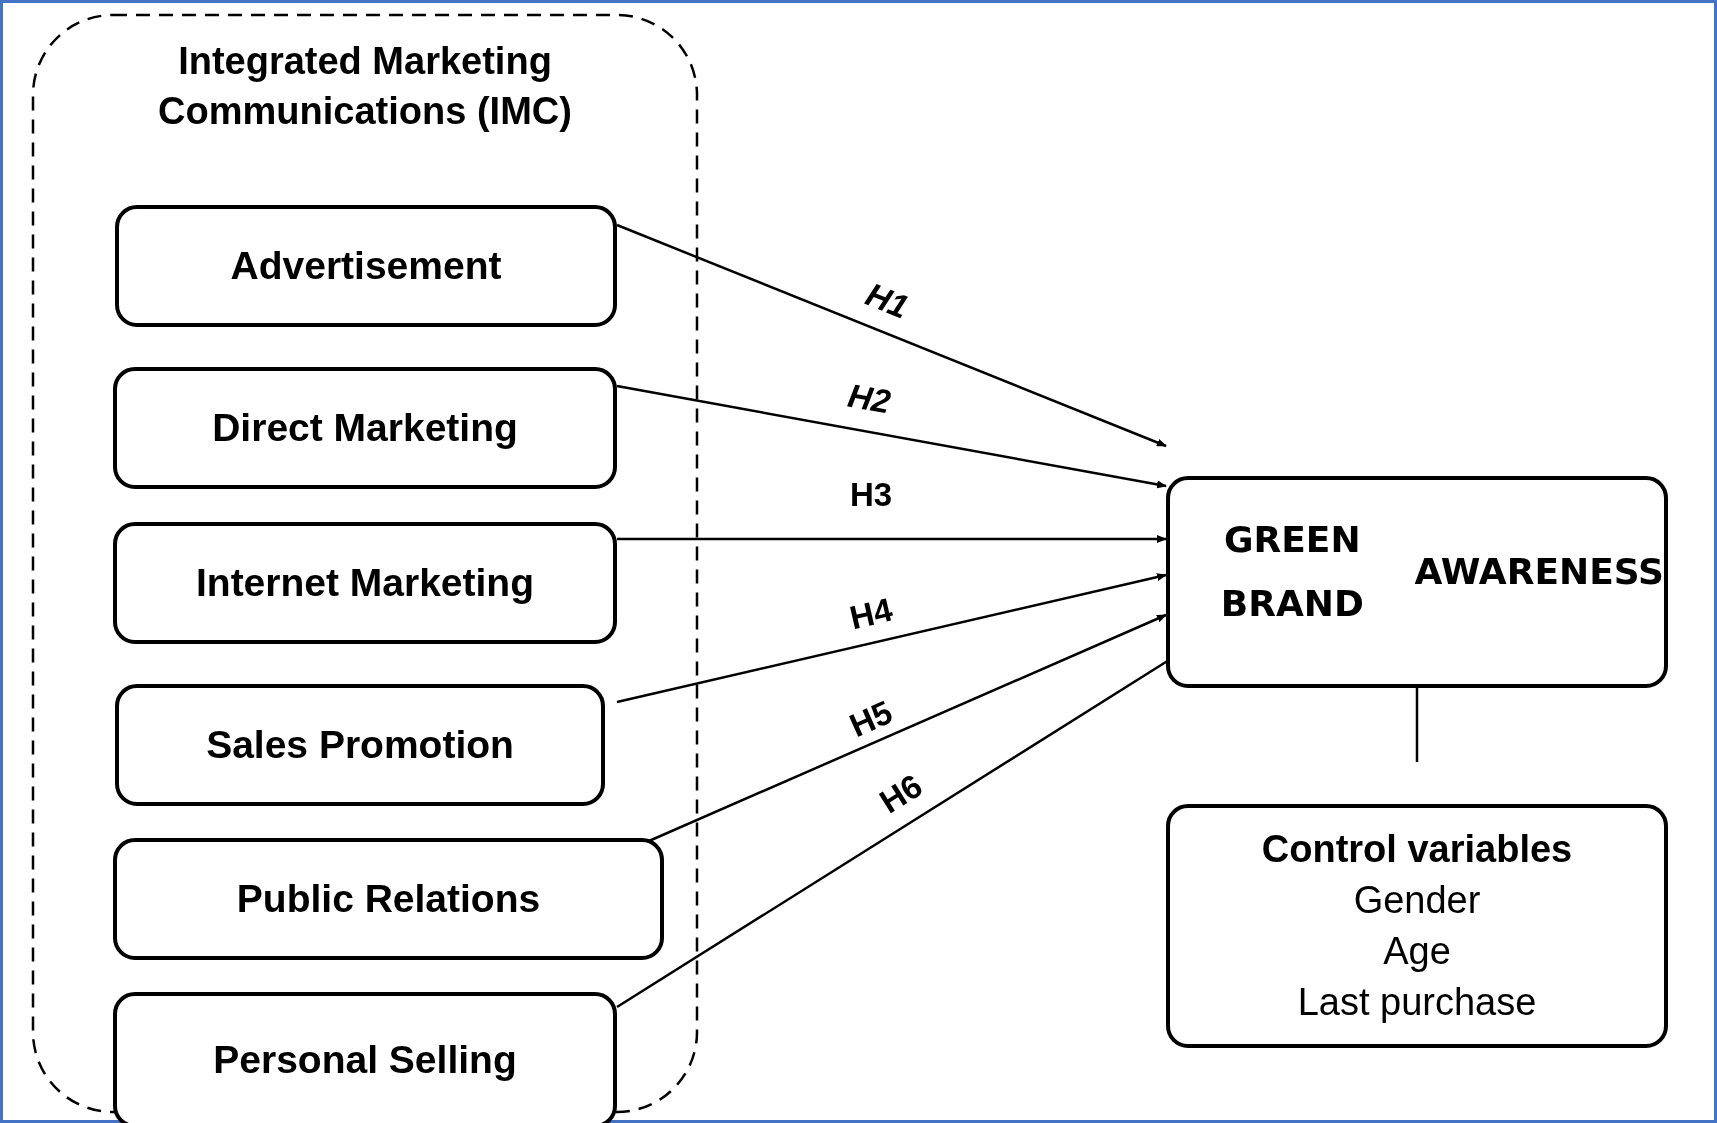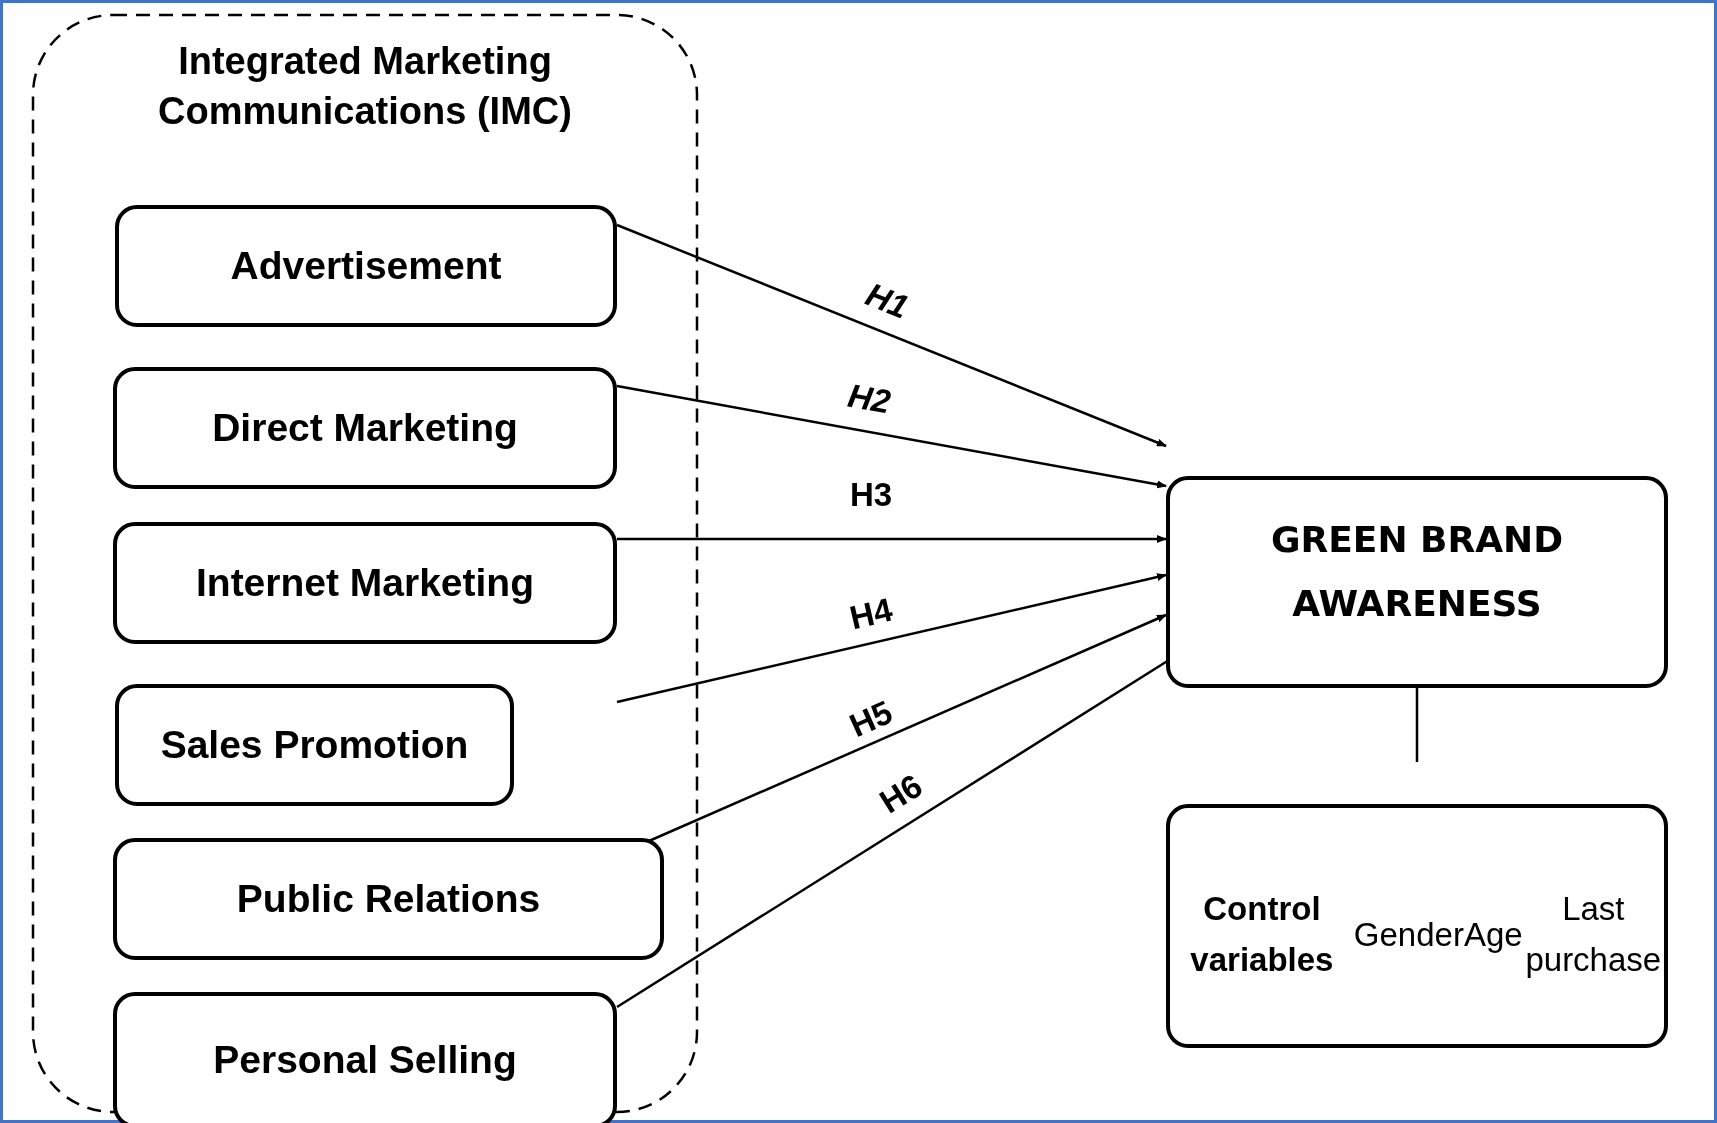--- a/index.html
+++ b/index.html
@@ -3,22 +3,22 @@
 <meta charset="utf-8">
 <style>
   html, body { margin: 0; padding: 0; background: #ffffff; }
   body { width: 1717px; height: 1123px; position: relative; overflow: hidden; font-family: "Liberation Sans", sans-serif; }
   .frame { position: absolute; left: 0; top: 0; width: 1711px; height: 1117px; border: 3px solid #4472C4; }
   svg.diagram { position: absolute; left: 0; top: 0; }
   .box { position: absolute; border: 4px solid #000; border-radius: 22px; background: #fff; box-sizing: border-box;
          display: flex; align-items: center; justify-content: center; text-align: center; margin-top: 42px; }
   .src { font-weight: bold; font-size: 39px; color: #000; }
   .imc-title { position: absolute; left: 33px; width: 664px; top: 36px; text-align: center; font-weight: bold; font-size: 38px; line-height: 50px; color: #000; }
-  .gba { flex-direction: column; font-family: "DejaVu Sans", sans-serif; font-weight: bold; font-size: 36px; line-height: 64px; padding-bottom: 20px; }
-  .ctrl { flex-direction: row; font-size: 33px; line-height: 51px; justify-content: flex-start; padding-top: 16px; }
+  .gba { flex-direction: row; font-family: "DejaVu Sans", sans-serif; font-weight: bold; font-size: 36px; line-height: 64px; padding-bottom: 20px; }
+  .ctrl { flex-direction: column; font-size: 38px; line-height: 51px; justify-content: flex-start; padding-top: 16px; }
   .ctrl .head { font-weight: bold; }
   .hlabel { position: absolute; font-weight: bold; font-size: 33px; color: #000; transform-origin: center center; white-space: nowrap; }
 </style>
 </head>
 <body>
 
 <div class="frame"></div>
 
 <svg class="diagram" width="1717" height="1123">
   <defs>
@@ -43,21 +43,21 @@
 
 <div class="box src" style="left:115px;top:163px;width:502px;height:122px;">
   <span>Advertisement</span>
 </div>
 <div class="box src" style="left:113px;top:325px;width:504px;height:122px;">
   <span>Direct Marketing</span>
 </div>
 <div class="box src" style="left:113px;top:480px;width:504px;height:122px;">
   <span>Internet Marketing</span>
 </div>
-<div class="box src" style="left:115px;top:642px;width:399px;height:122px;">
+<div class="box src" style="left:115px;top:642px;width:490px;height:122px;">
   <span>Sales Promotion</span>
 </div>
 <div class="box src" style="left:113px;top:796px;width:551px;height:122px;">
   <span>Public Relations</span>
 </div>
 <div class="box src" style="left:113px;top:950px;width:504px;height:136px;">
   <span>Personal Selling</span>
 </div>
 
 <div class="box gba" style="left:1166px;top:434px;width:502px;height:212px;">

